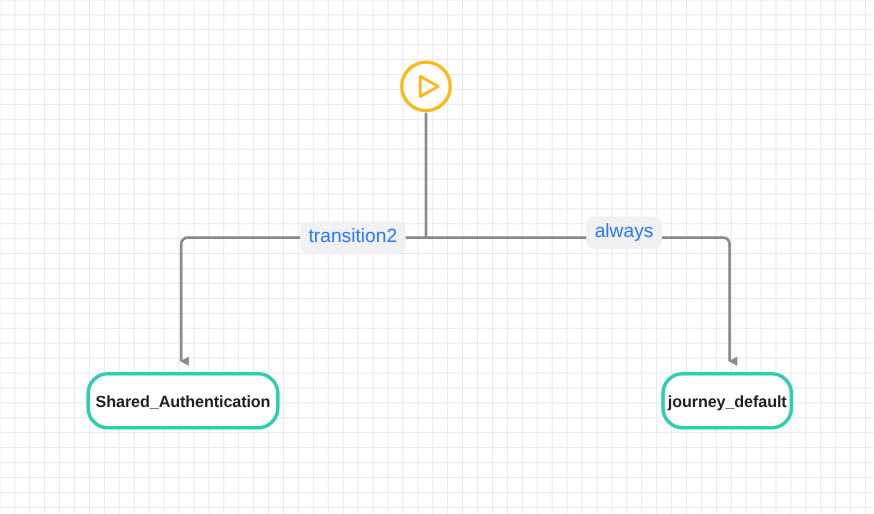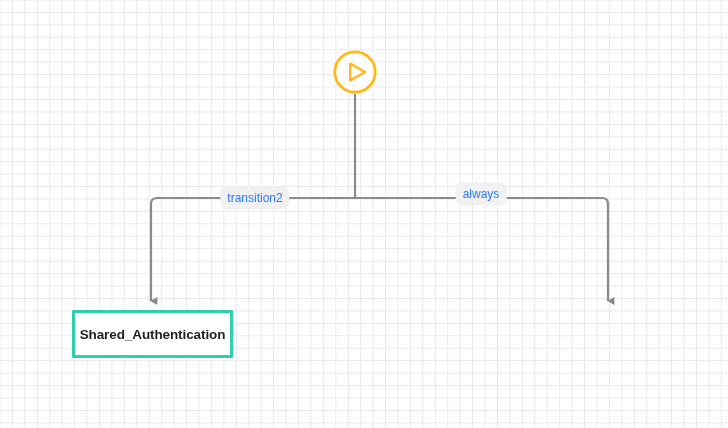--- a/index.html
+++ b/index.html
@@ -28,41 +28,42 @@
     top: 0;
     width: 728px;
     height: 428px;
     pointer-events: none;
   }
   .node-box {
     position: absolute;
     box-sizing: border-box;
     background: #ffffff;
     border: 3px solid #2ecfae;
-    border-radius: 1px;
+    border-radius: 18px;
     display: flex;
     align-items: center;
     justify-content: center;
     color: #1f1f22;
     font-size: 13.5px;
     font-weight: bold;
     letter-spacing: -0.1px;
     white-space: nowrap;
   }
   .edge-label {
     position: absolute;
     box-sizing: border-box;
     background: #f1f1f3;
     border-radius: 7px;
     color: #2979ff;
-    font-size: 12px;
+    font-size: 16px;
     line-height: 1;
     padding: 5px 7px 6px 7px;
     white-space: nowrap;
     transform: translate(-50%, -50%);
+    margin-left: 39px;
   }
   .start-node {
     position: absolute;
     width: 46px;
     height: 46px;
     transform: translate(-50%, -50%);
   }
 </style>
 </head>
 <body>
@@ -95,14 +96,17 @@
   </div>
 
   <div class="edge-label" style="left:481px; top:194px;">
     <span>always</span>
   </div>
 
   <div class="node-box" style="left:72px; top:310px; width:161px; height:48px;">
     <span>Shared_Authentication</span>
   </div>
 
+  <div class="node-box" style="left:551px; top:310px; width:110px; height:48px;">
+    <span>journey_default</span>
+  </div>
 
 </div>
 
 </body></html>

